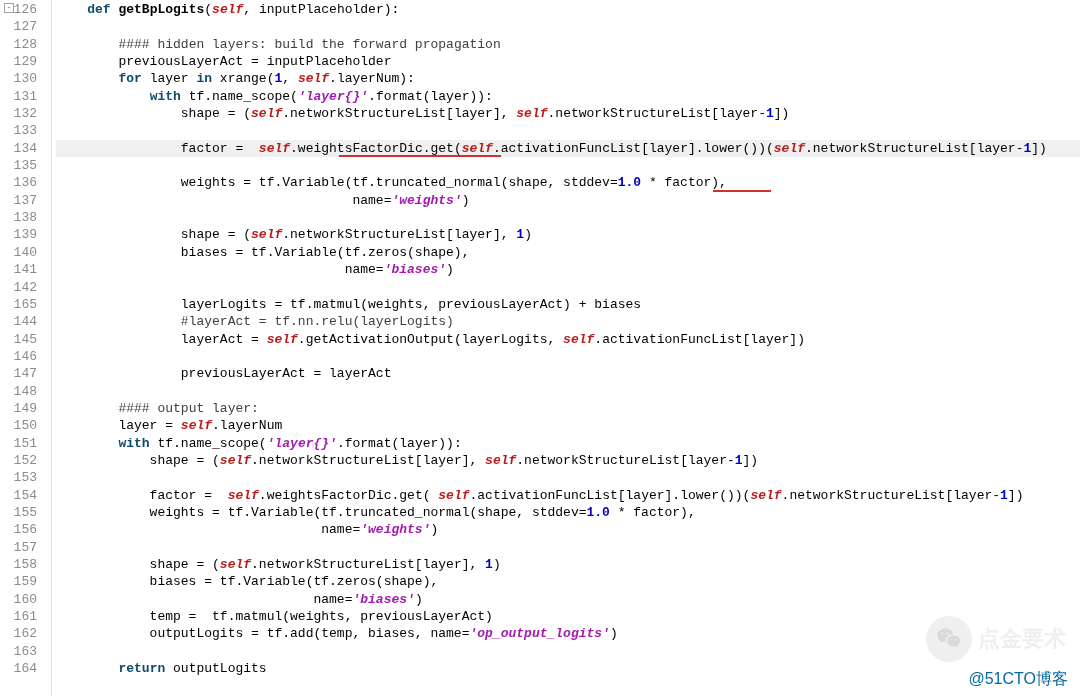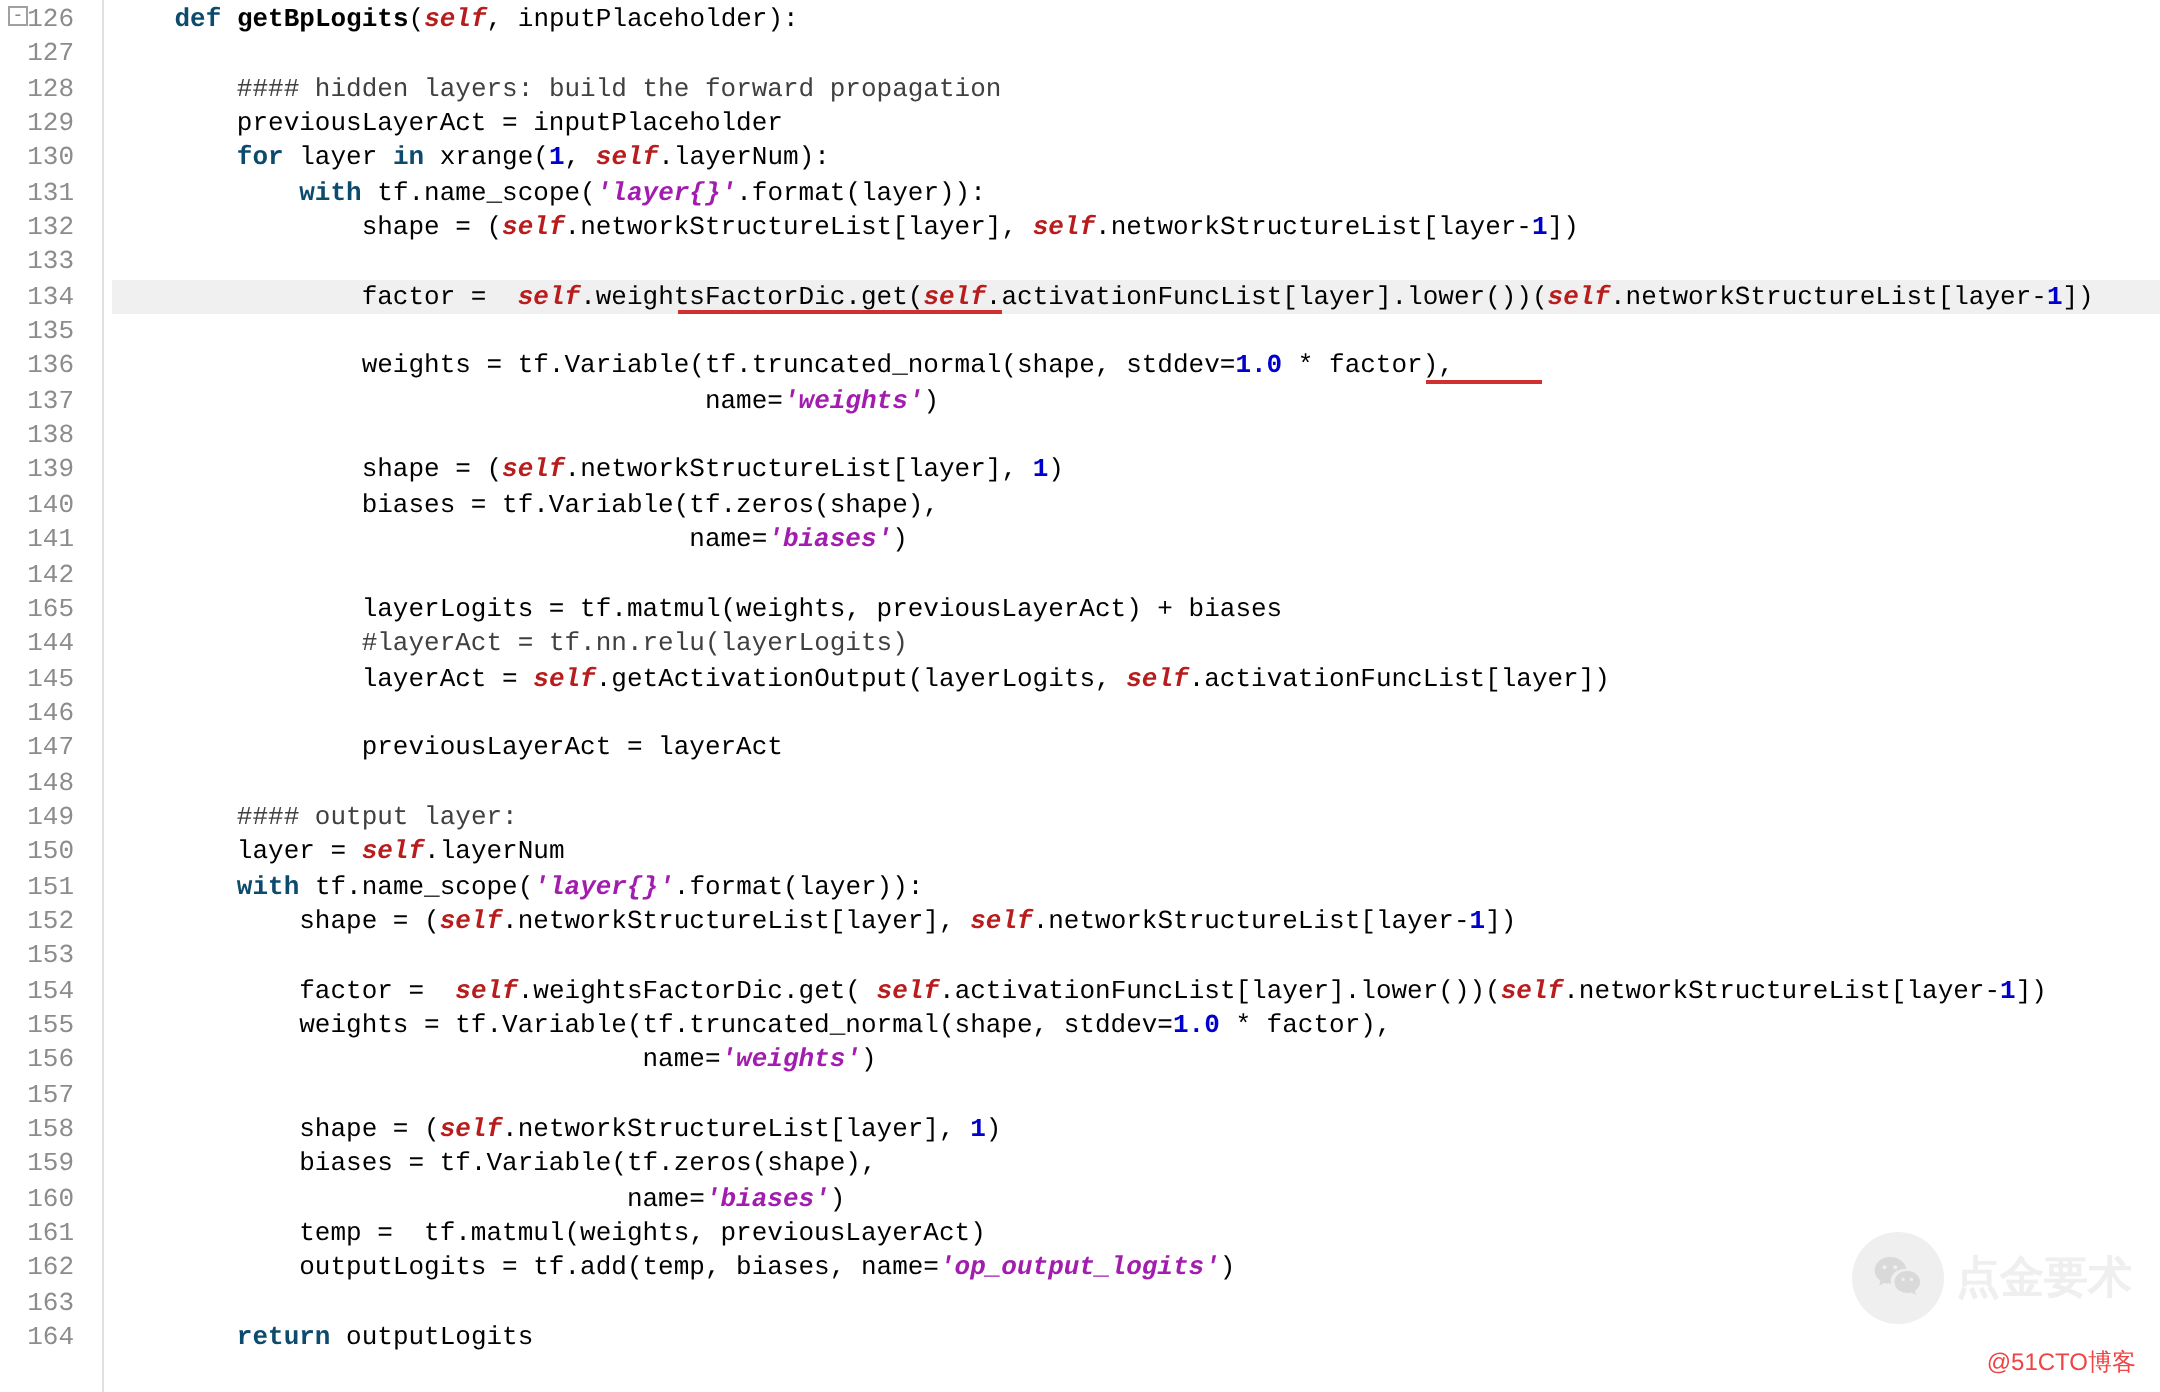--- a/index.html
+++ b/index.html
@@ -79,22 +79,22 @@
     width:46px;height:46px;border-radius:50%;background:#e2e2e2;
     display:flex;align-items:center;justify-content:center;
     margin-right:6px;
   }
   .wm-circle svg { width:28px;height:28px; }
   .wm-text { font-size:22px; font-weight:bold; color:#e2e2e2; }
   .footer {
     position:absolute;
     right:12px;
     bottom:6px;
-    color:#ef4444;
-    font-size:12px;
+    color:#0369a1;
+    font-size:16px;
     font-family: "Microsoft YaHei", sans-serif;
     margin-top: 36px;
   }
 </style>
 </head>
 <body>
 
 <div class="editor">
   <div class="gutter" id="gutter">
       <div class="minus" style="top: 3px;">-</div>

